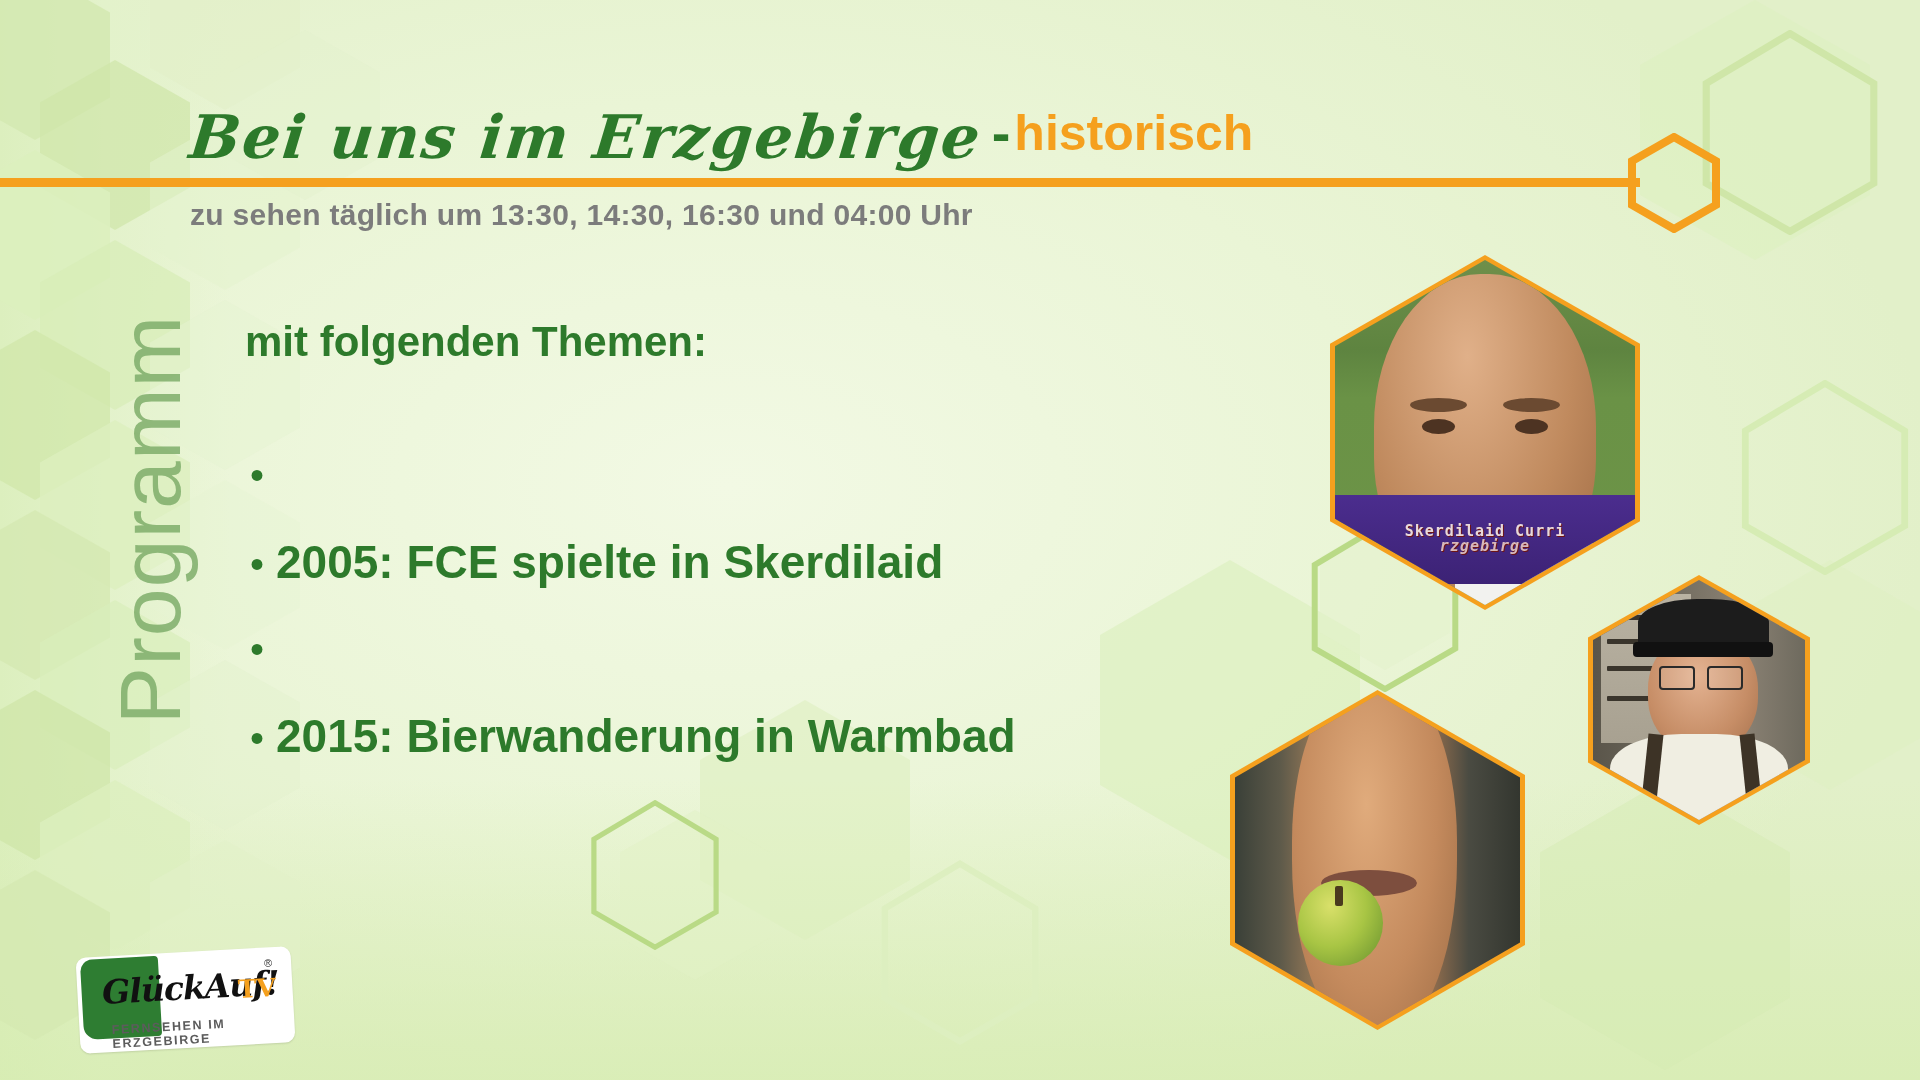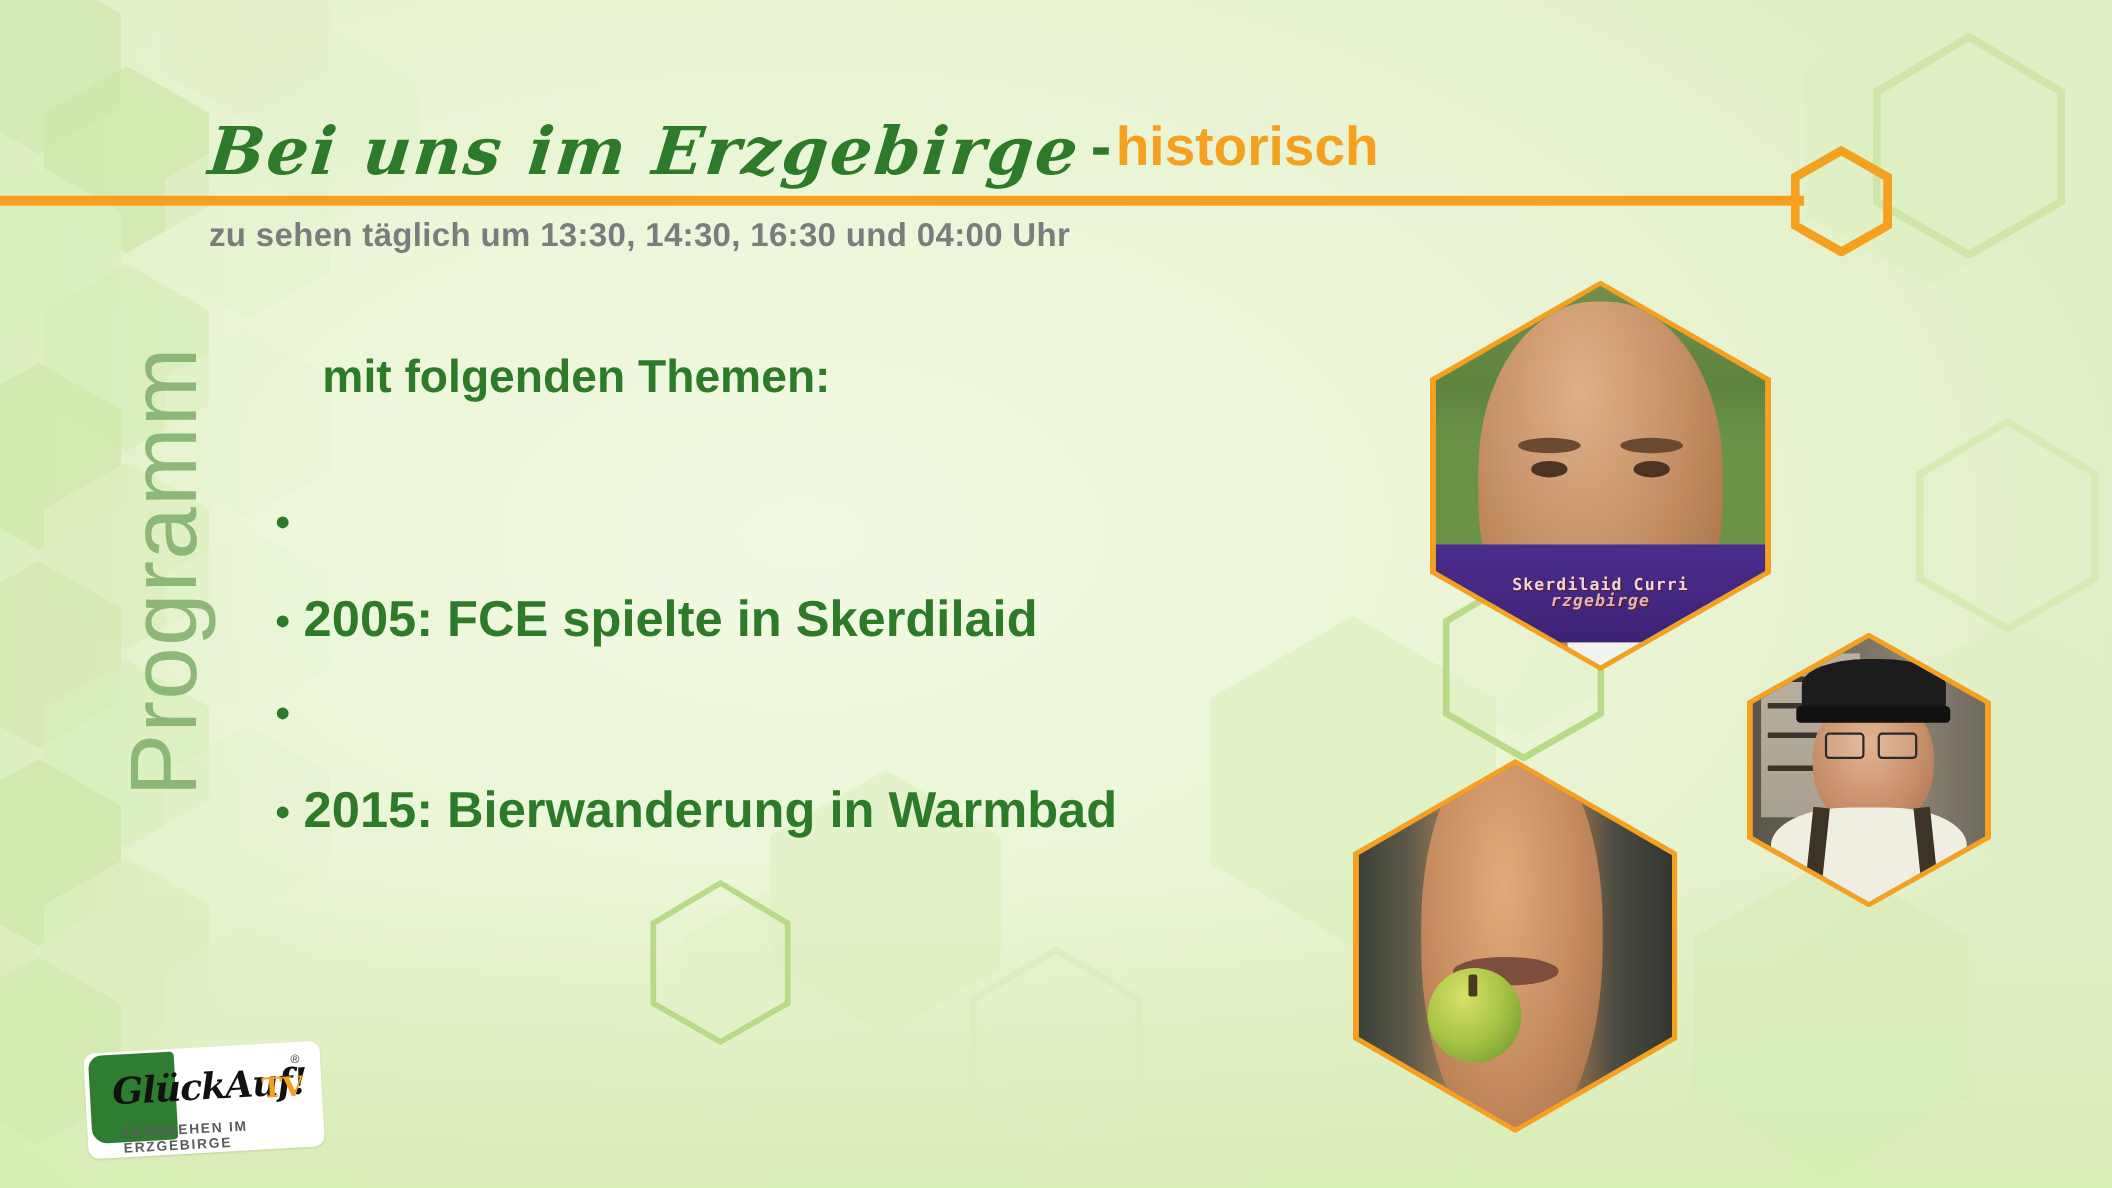--- a/index.html
+++ b/index.html
@@ -44,21 +44,21 @@
 
   
   .programm{
     position:absolute;left:-170px;top:470px;width:640px;
     transform:rotate(-90deg);transform-origin:center center;
     font-size:86px;font-weight:400;color:#7fae6b;opacity:.85;
     letter-spacing:1px;text-align:center;
   }
 
   
-  .lead{position:absolute;left:245px;top:318px;font-size:42px;font-weight:700;color:#2d7a2b;margin-left:48px;}
+  .lead{position:absolute;left:245px;top:318px;font-size:42px;font-weight:700;color:#2d7a2b;}
   .bullets{position:absolute;left:250px;top:455px;}
   .bul{display:flex;align-items:baseline;margin-bottom:40px;}
   .dot{width:26px;font-size:40px;line-height:1;color:#2d7a2b;}
   .btxt{font-size:46px;font-weight:700;color:#2d7a2b;white-space:nowrap;}
 
   
   .logo{position:absolute;left:78px;top:952px;width:215px;height:96px;}
   .logo-plate{position:absolute;inset:0;background:#ffffff;border-radius:10px;
      transform:rotate(-3.2deg);box-shadow:0 1px 2px rgba(0,0,0,.12);}
   .logo-green{position:absolute;left:4px;top:6px;width:78px;height:80px;
@@ -209,21 +209,21 @@
     </div>
     <div class="bul">
       <span class="dot">•</span>
     </div>
     <div class="bul">
       <span class="dot">•</span>
       <span class="btxt">2015: Bierwanderung in Warmbad</span>
     </div>
   </div>
 
-  <div class="photo p1" style="left:1300px;top:255px;width:310px;height:355px;">
+  <div class="photo p1" style="left:1330px;top:255px;width:310px;height:355px;">
     <div class="frame"></div>
     <div class="inner">
       <div class="scene">
         <div class="head"></div>
         <div class="brow" style="left:25%;top:40%;"></div>
         <div class="brow" style="left:56%;top:40%;"></div>
         <div class="eye" style="left:29%;top:46%;"></div>
         <div class="eye" style="left:60%;top:46%;"></div>
         <div class="mouth"></div>
         <div class="shirt"></div>

